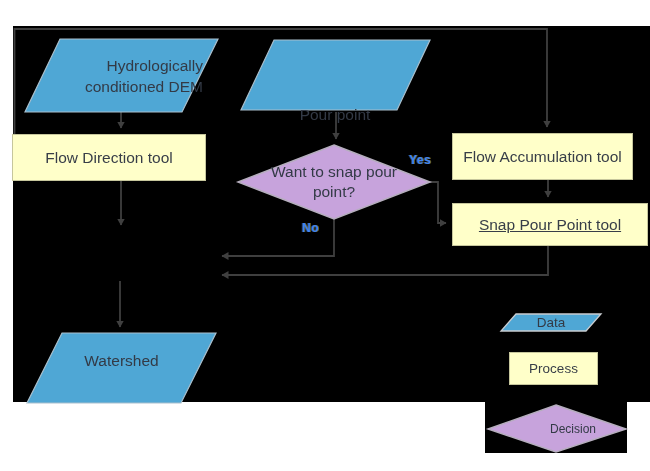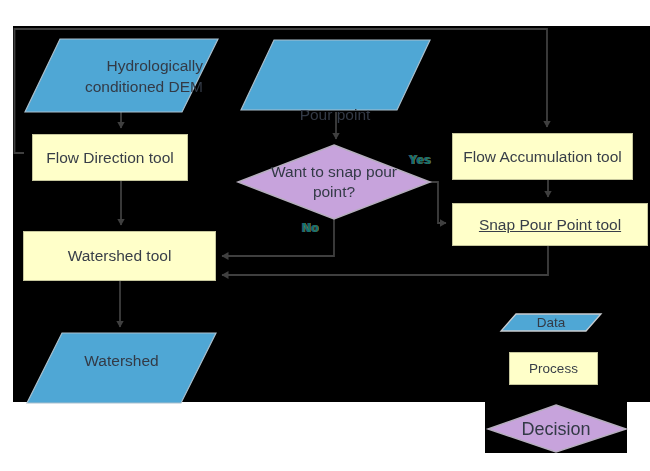--- a/index.html
+++ b/index.html
@@ -22,21 +22,21 @@
     display:flex; align-items:center; justify-content:center;
     font-size:15.5px; color:#383e48; text-align:center;
   }
   .shape-label {
     position:absolute; display:flex; align-items:center; justify-content:center;
     font-size:15.5px; color:#333a46; text-align:center; line-height:21px;
     pointer-events:none;
   }
   .shape-label.left { justify-content:flex-start; text-align:right; }
   .edge-label {
-    position:absolute; font-size:12px; font-weight:bold; color:#0f766e;
+    position:absolute; font-size:12px; font-weight:bold; color:#3b82f6;
     letter-spacing:0.5px;
     text-shadow: 1px 0 0 rgba(190,170,60,0.55), -1px 0 0 rgba(70,130,220,0.55);
   }
   .legend-font { font-size:13.5px; }
 </style>
 </head>
 <body>
 
 <div class="stage">
 
@@ -63,39 +63,36 @@
     <polygon points="60,39 218,39 182,112 25,112" fill="#4FA7D5" stroke="#a9bfcd" stroke-width="1.2"></polygon>
     <polygon points="274,40 430,40 397,110 241,110" fill="#4FA7D5" stroke="#a9bfcd" stroke-width="1.2"></polygon>
     <polygon points="62,333 216,333 181,403 27,403" fill="#4FA7D5" stroke="#a9bfcd" stroke-width="1.2"></polygon>
 
     <polygon points="334,145 430,182 334,219 238,182" fill="#C7A3DC" stroke="#b5aebd" stroke-width="1.5"></polygon>
 
     <polygon points="516,314 601,314 586,331 501,331" fill="#4FA7D5" stroke="#c9cdd1" stroke-width="1.3"></polygon>
     <polygon points="556,405 626,429 556,452 488,429" fill="#C7A3DC" stroke="#b5aebd" stroke-width="1.5"></polygon>
   </svg>
 
-  <div class="node-rect" style="left:32px; top:134px; width:156px; height:47px;">
+  <div class="node-rect" style="left:12px; top:134px; width:194px; height:47px;">
     <span>Flow Direction tool</span>
   </div>
   <div class="node-rect" style="left:452px; top:133px; width:181px; height:47px;">
     <span>Flow Accumulation tool</span>
   </div>
   <div class="node-rect" style="left:452px; top:203px; width:196px; height:43px;text-decoration:underline;">
     <span>Snap Pour Point tool</span>
-  </div>
-  <div class="node-rect" style="left:23px; top:231px; width:193px; height:50px;">
-    <span>Watershed tool</span>
   </div>
   <div class="node-rect legend-font" style="left:509px; top:352px; width:89px; height:33px;">
     <span>Process</span>
   </div>
 
   <div class="shape-label left" style="left:54px; top:40px; width:136px; height:72px; padding-left:13px;">Hydrologically conditioned DEM</div>
   <div class="shape-label" style="left:260px; top:40px; width:150px; height:84px;margin-top:32px;">Pour point</div>
   <div class="shape-label" style="left:269px; top:150px; width:130px; height:64px; line-height:20px;">Want to snap pour point?</div>
   <div class="shape-label" style="left:40px; top:334px; width:163px; height:52px;">Watershed</div>
   <div class="shape-label legend-font" style="left:506px; top:313px; width:90px; height:19px;">Data</div>
-  <div class="shape-label" style="left:496px; top:416px; width:120px; height:26px; font-size:18px;">Decision</div>
+  <div class="shape-label" style="left:513px; top:416px; width:120px; height:26px; font-size:12px;">Decision</div>
 
   <div class="edge-label" style="left:409px; top:153px;">Yes</div>
   <div class="edge-label" style="left:302px; top:221px;">No</div>
 
 </div>
 
 </body></html>

